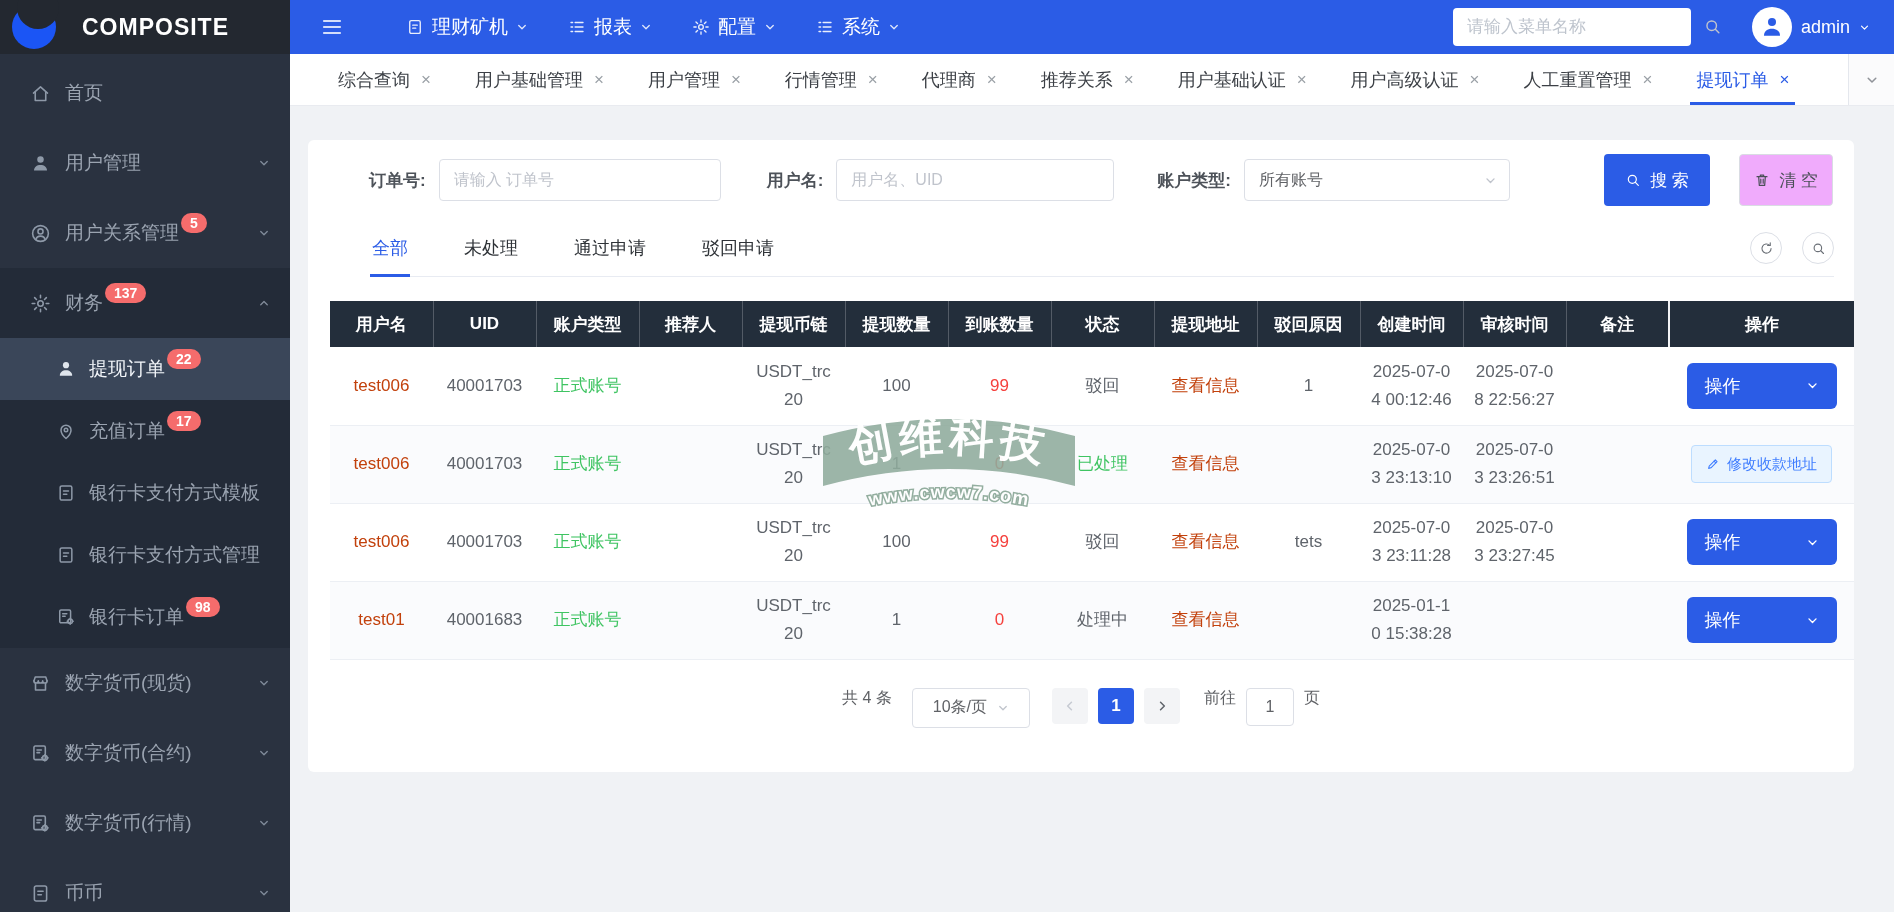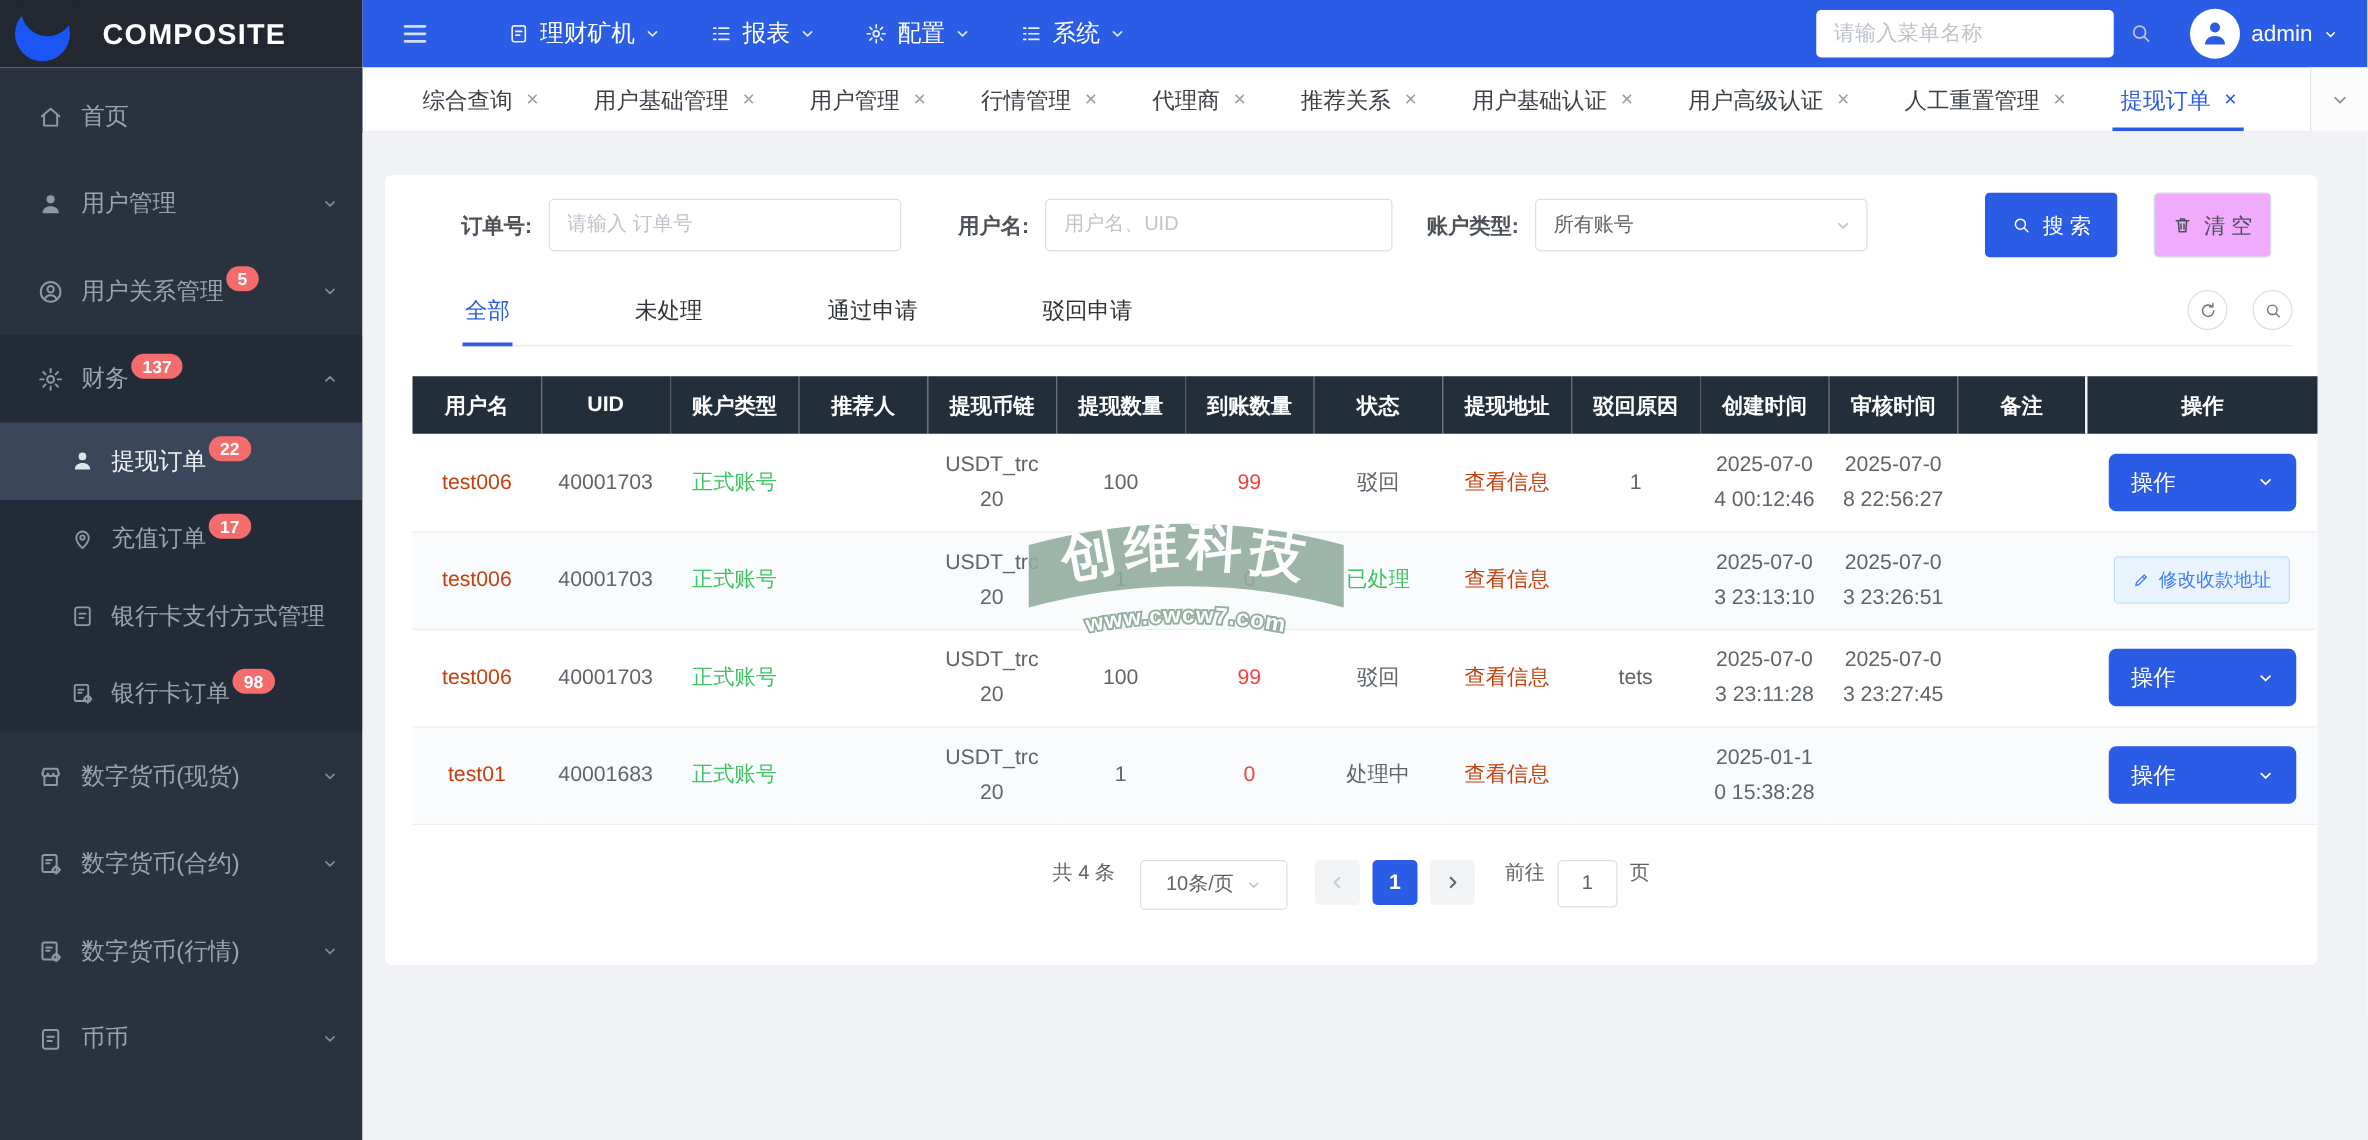--- a/index.html
+++ b/index.html
@@ -53,21 +53,21 @@
 
   
   .content { position:absolute; left:290px; top:106px; right:0; bottom:0; background:#f0f2f5; }
   .card { position:relative; margin:34px 40px 0 18px; background:#fff; border-radius:6px; padding-bottom:44px; }
 
   .filter-row { display:flex; align-items:center; padding:14px 0 0 61px; }
   .f-label { font-size:17px; color:#4d5259; font-weight:bold; margin-right:13px; white-space:nowrap; }
   .f-input { height:42px; border:1px solid #dcdfe6; border-radius:4px; padding:0 14px; font-size:16px; color:#606266; outline:none; font-family:inherit; }
   .f-input::placeholder { color:#c0c4cc; }
   .w-order { width:282px; }
-  .w-user { width:278px; margin-right:0; }
+  .w-user { width:278px; margin-right:16px; }
   .gap2 { margin-left:46px; }
   .gap3 { margin-left:27px; }
   .f-select { position:relative; width:266px; height:42px; border:1px solid #dcdfe6; border-radius:4px; display:flex; align-items:center; padding:0 34px 0 14px; font-size:16px; color:#606266; cursor:pointer; background:#fff; }
   .f-select .chev-sm { position:absolute; right:12px; color:#c0c4cc; font-size:13px; }
   .btn { display:inline-flex; align-items:center; justify-content:center; gap:9px; height:52px; border-radius:4px; font-size:17px; cursor:pointer; border:1px solid transparent; font-family:Liberation Sans, sans-serif; }
   .btn-primary { background:#2b5ce6; color:#fff; width:106px; margin-left:94px; }
   .btn-plain { background:#f0abfc; color:#4a4f57; border-color:#d9dce3; width:94px; margin-left:29px; }
   .btn .icn { font-size:16px; }
 
   .subtab-row { display:flex; align-items:flex-end; margin:26px 20px 0 62px; border-bottom:1px solid #e8ebf2; }
@@ -342,20 +342,29 @@
           <span class="side-label">充值订单</span>
           <span class="badge">17</span>
         </div>
         <div class="sub-item">
           <span class="icn ">
             <svg viewBox="0 0 24 24" width="1em" height="1em" fill="none" stroke="currentColor" stroke-width="1.8" stroke-linecap="round" stroke-linejoin="round">
               <rect x="5" y="3.5" width="14" height="17" rx="2"></rect>
               <path d="M9 9.5h6M9 13.5h4"></path>
             </svg>
           </span>
+          <span class="side-label">银行卡支付方式模板</span>
+        </div>
+        <div class="sub-item">
+          <span class="icn ">
+            <svg viewBox="0 0 24 24" width="1em" height="1em" fill="none" stroke="currentColor" stroke-width="1.8" stroke-linecap="round" stroke-linejoin="round">
+              <rect x="5" y="3.5" width="14" height="17" rx="2"></rect>
+              <path d="M9 9.5h6M9 13.5h4"></path>
+            </svg>
+          </span>
           <span class="side-label">银行卡支付方式管理</span>
         </div>
         <div class="sub-item">
           <span class="icn ">
             <svg viewBox="0 0 24 24" width="1em" height="1em" fill="none" stroke="currentColor" stroke-width="1.8" stroke-linecap="round" stroke-linejoin="round">
               <rect x="4.5" y="3.5" width="13" height="15.5" rx="1.5"></rect>
               <path d="M8 8h5M8 11h3"></path>
               <circle cx="17" cy="17" r="2.7"></circle>
               <path d="M17 13.4v1M17 19.6v1M13.4 17h1M19.6 17h1"></path>
             </svg>
@@ -457,21 +466,21 @@
           <span class="icn" id="btn-trash-icon">
               <svg viewBox="0 0 24 24" width="1em" height="1em" fill="none" stroke="currentColor" stroke-width="1.8" stroke-linecap="round" stroke-linejoin="round">
                 <path d="M4.5 7h15M9.5 7V4.8h5V7M7 7l1 13h8l1-13M10.2 10.8v6M13.8 10.8v6"></path>
               </svg>
             </span>
           <span>清 空</span>
         </button>
       </div>
 
       <div class="subtab-row">
-        <div id="subtabs" style="display:flex;gap:44px;">
+        <div id="subtabs" style="display:flex;">
             <div class="subtab active"><span>全部</span></div>
             <div class="subtab"><span>未处理</span></div>
             <div class="subtab"><span>通过申请</span></div>
             <div class="subtab"><span>驳回申请</span></div>
           </div>
         <div class="tool-btns">
           <span class="circle-btn icn" id="refresh-btn">
               <svg viewBox="0 0 24 24" width="1em" height="1em" fill="none" stroke="currentColor" stroke-width="1.8" stroke-linecap="round" stroke-linejoin="round">
                 <path d="M19.3 12a7.3 7.3 0 1 1-2.1-5.1"></path>
                 <path d="M18 2.9v4.3h-4.3"></path>

